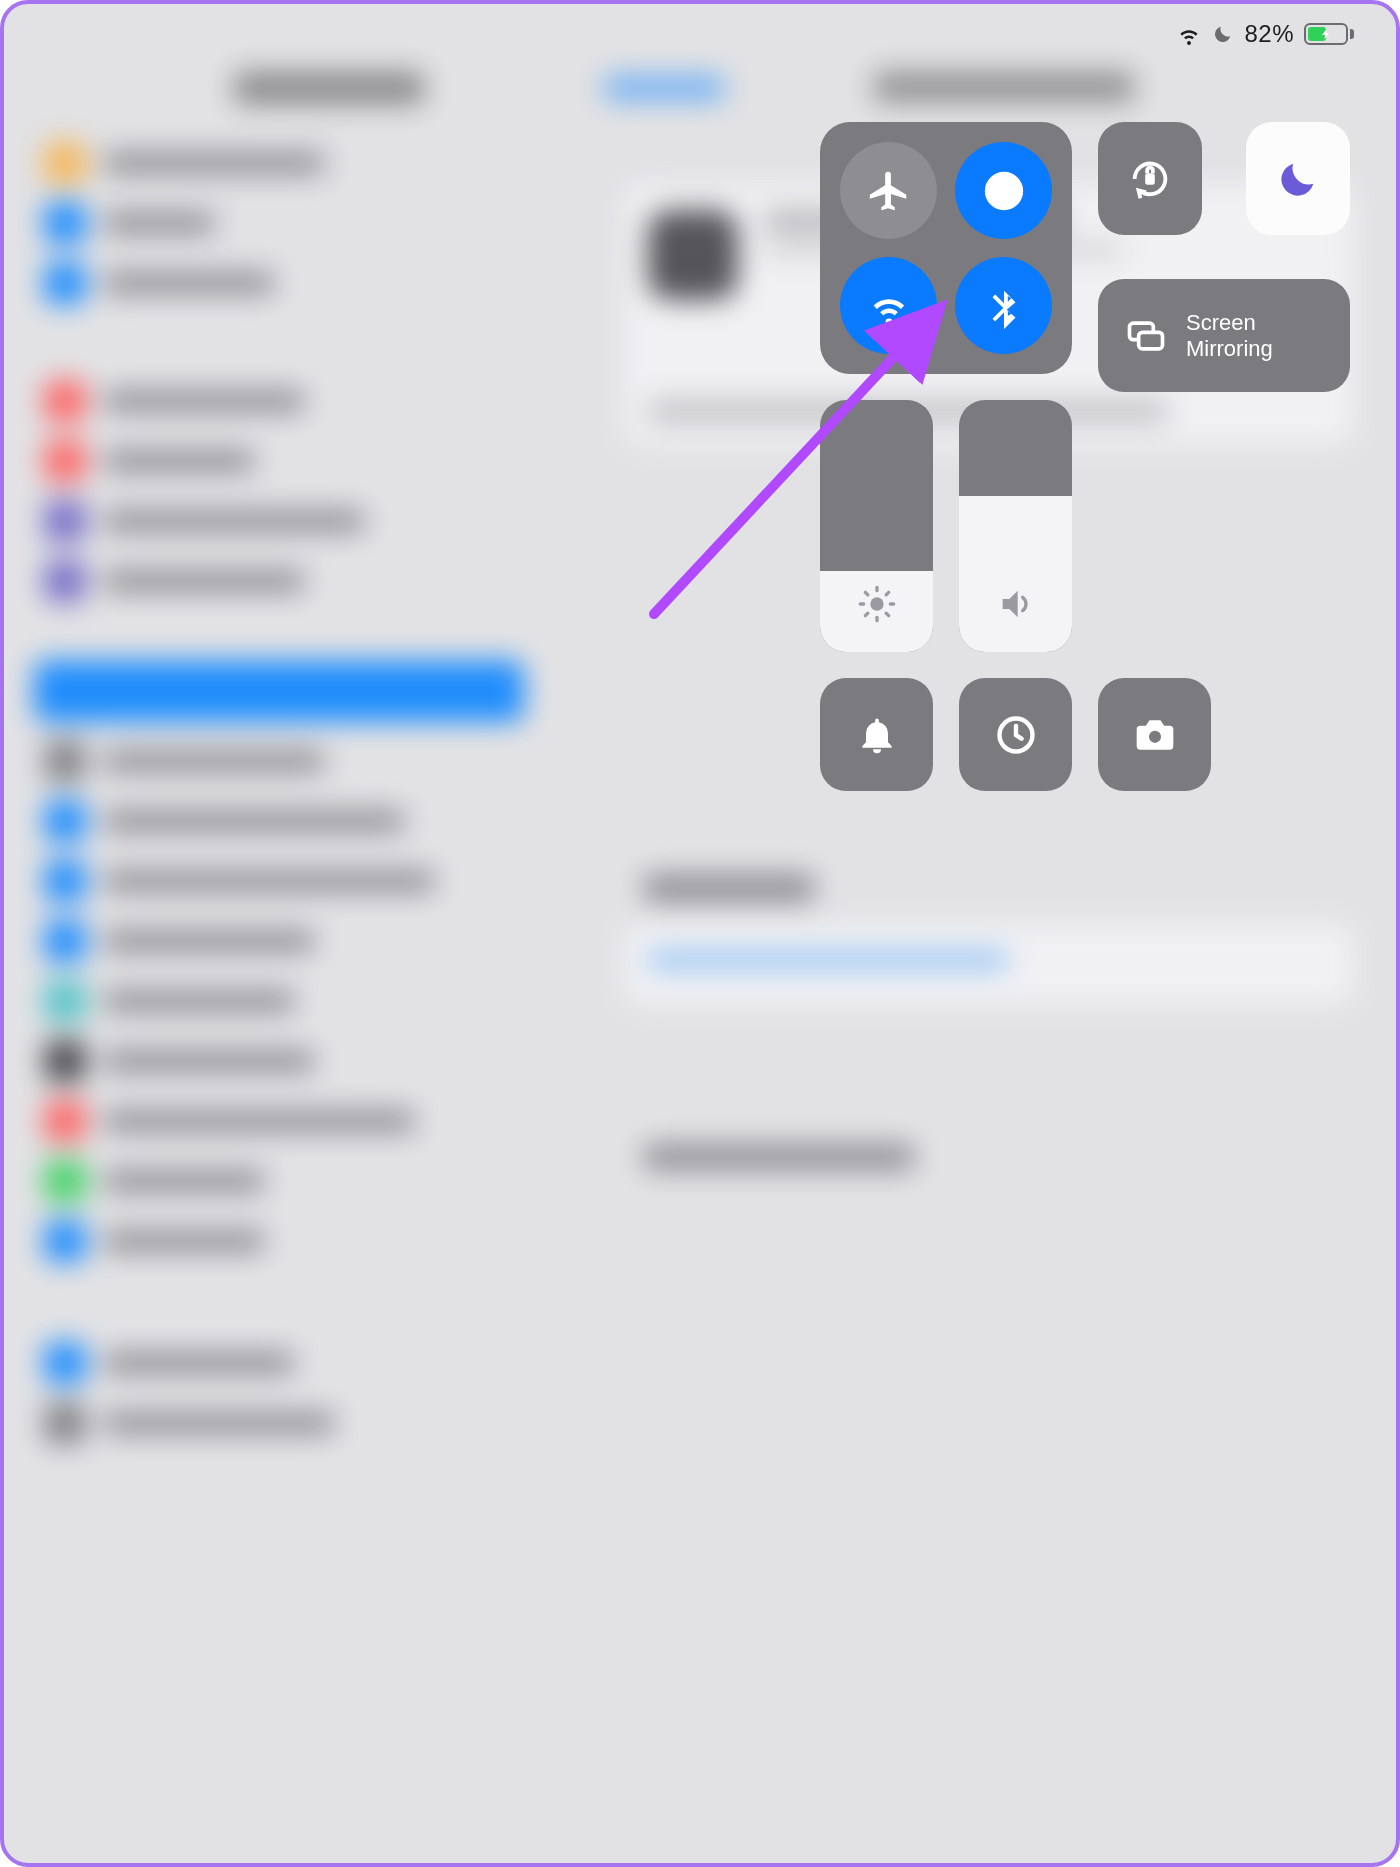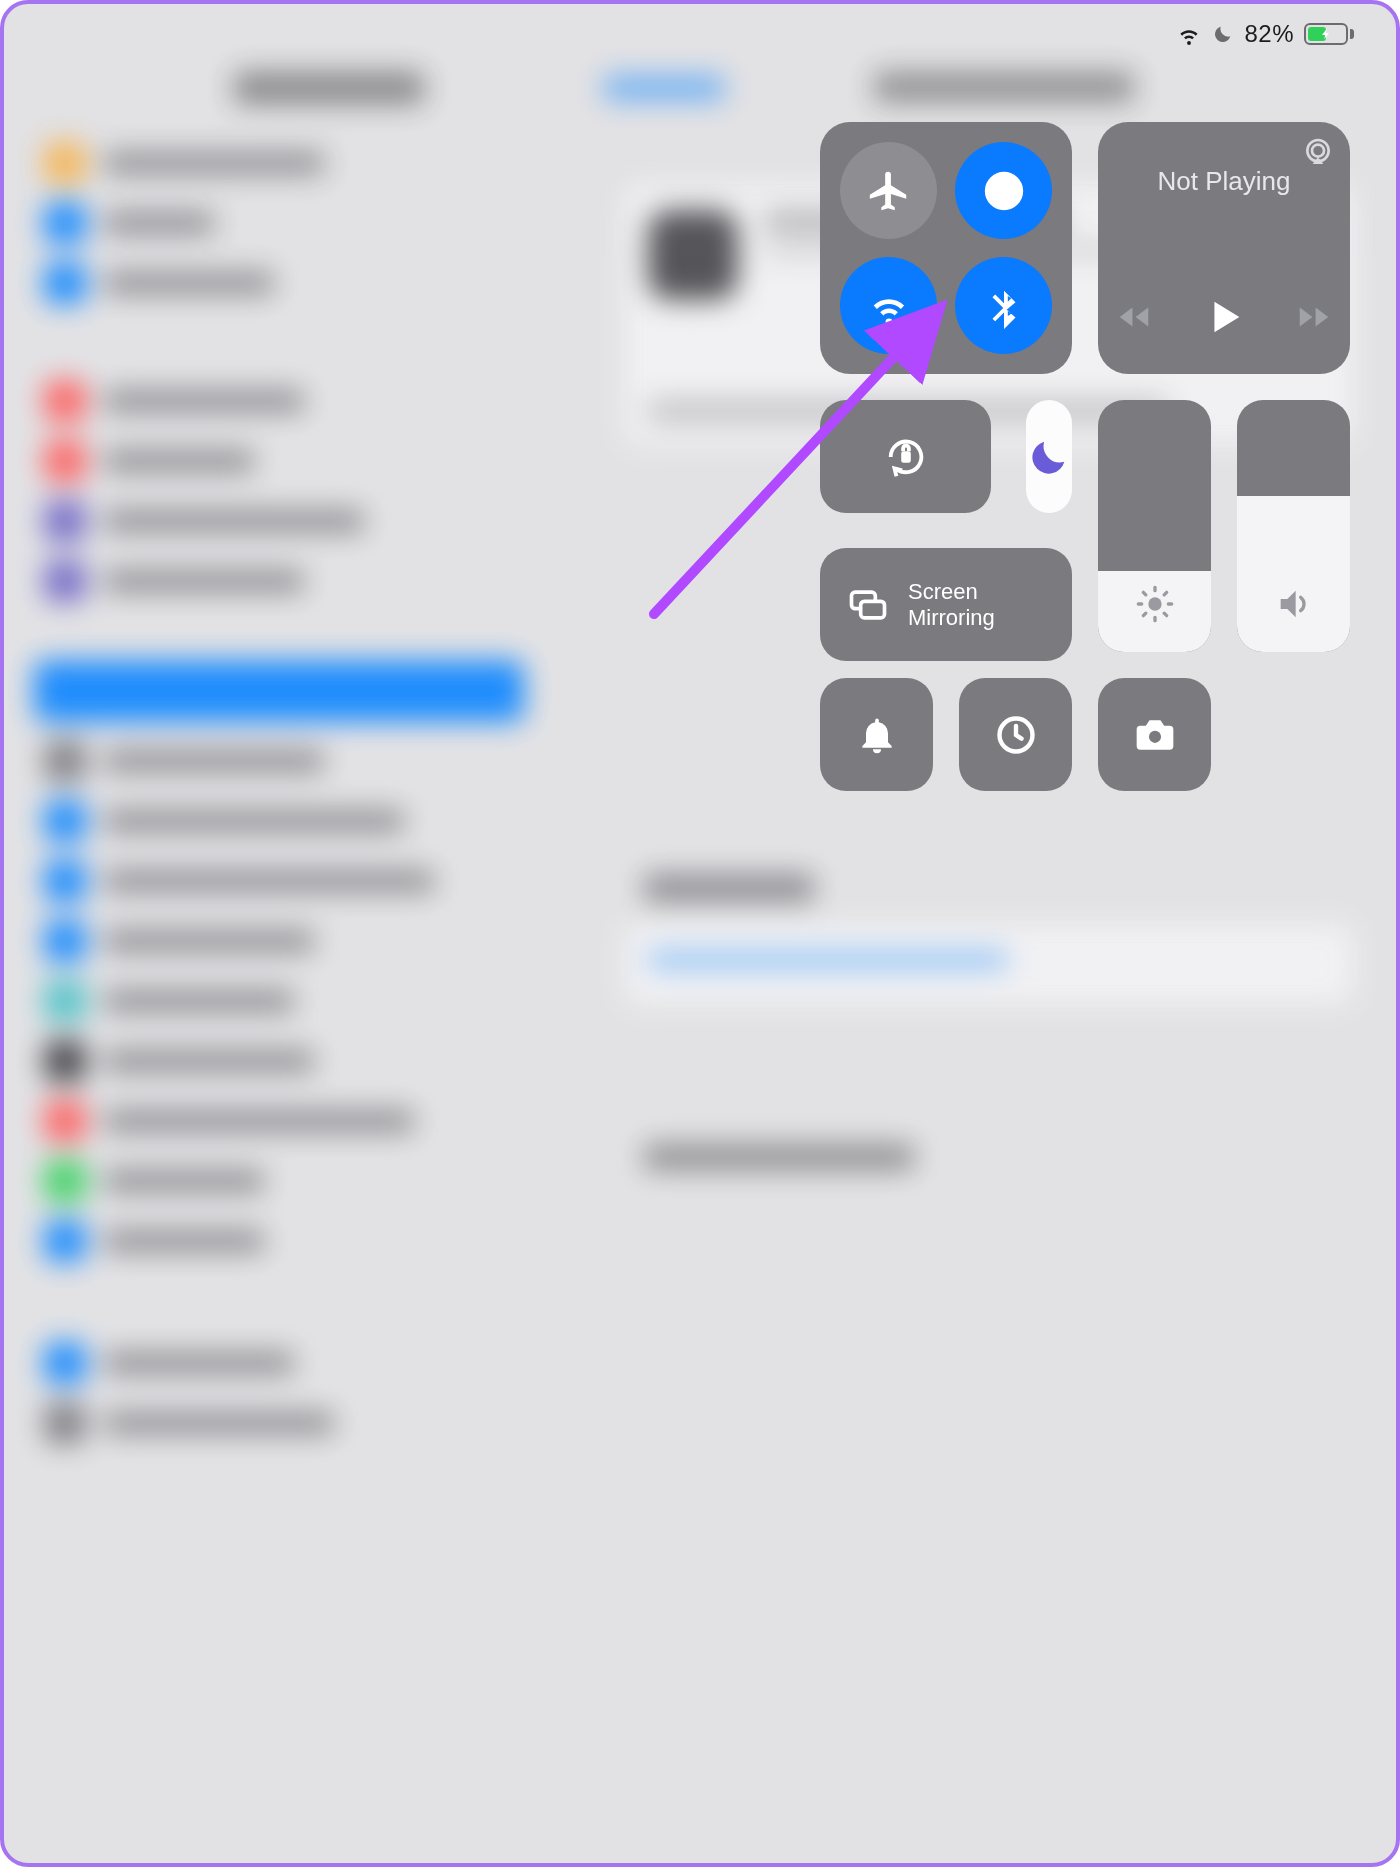--- a/index.html
+++ b/index.html
@@ -50,21 +50,21 @@
   .circle { width:100%; height:100%; border-radius:50%; display:flex; align-items:center; justify-content:center; }
   .c-off { background:#8d8d92; }
   .c-on { background:#0a7aff; }
   .circle svg { width:46px; height:46px; fill:#fff; color:#fff; }
   .media-airplay { position:absolute; top:14px; right:16px; color:#d9d9de; }
   .media-title { position:absolute; top:44px; left:0; right:0; text-align:center; color:#e8e8ec; font-size:26px; }
   .media-controls { position:absolute; bottom:34px; left:0; right:0; display:flex; align-items:center; justify-content:center; gap:48px; }
   .media-controls .skip { color:#a1a1a8; }
   .media-controls .play { color:#fff; }
 
-  .grp2 { display:grid; grid-template-columns:1fr; grid-auto-rows:113px; gap:35px; }
+  .grp2 { display:grid; grid-template-columns:1fr 1fr; grid-auto-rows:113px; gap:44px; }
   .tile2 { background:#7a7a7f; border-radius:26px; display:flex; align-items:center; justify-content:center; position:relative; }
   .tile2.white { background:#fcfcfd; }
   .tile2 svg { width:46px; height:46px; color:#fff; }
   .tile2.white svg { color:#6a5cd8; }
   .sm-row { grid-column:1 / span 2; background:#7a7a7f; border-radius:26px; display:flex; align-items:center; gap:18px; padding:0 26px; color:#fff; font-size:22px; line-height:1.15; }
   .sm-row .sm-text { white-space:pre-line; }
 
   .sliders { display:grid; grid-template-columns:1fr 1fr; gap:26px; height:252px; }
   .slider { background:#7a7a7f; border-radius:26px; position:relative; overflow:hidden; display:flex; align-items:flex-end; justify-content:center; }
   .slider-fill { position:absolute; left:0; right:0; bottom:0; background:#f4f4f6; }
@@ -218,39 +218,20 @@
             </svg>
         </div>
         <div class="circle c-on">
           <svg viewBox="0 0 24 24">
               <path d="M12 2v8.6L7.4 6 6 7.4 11.6 13 6 18.6 7.4 20l4.6-4.6V24l6-6-4.6-4 4.6-4-6-6zm2 4.8L15.8 8 14 9.8V6.8zm0 10.4v-3l1.8 1.8L14 17.2z"></path>
             </svg>
         </div>
       </div>
     </div>
 
-    <div class="tile media">
-      <svg class="media-airplay" width="32" height="32" viewBox="0 0 24 24" fill="none" stroke="#d9d9de" stroke-width="2">
-          <circle cx="12" cy="11" r="8"></circle>
-          <circle cx="12" cy="11" r="4.5"></circle>
-          <path d="M8 21l4-5 4 5z" fill="#d9d9de" stroke="none"></path>
-        </svg>
-      <div class="media-title">Not Playing</div>
-      <div class="media-controls">
-        <svg class="skip" width="38" height="38" viewBox="0 0 24 24" fill="currentColor">
-            <path d="M11 6 3 12l8 6zM21 6l-8 6 8 6z"></path>
-          </svg>
-        <svg class="play" width="46" height="46" viewBox="0 0 24 24" fill="currentColor">
-            <path d="M7 4v16l13-8z"></path>
-          </svg>
-        <svg class="skip" width="38" height="38" viewBox="0 0 24 24" fill="currentColor">
-            <path d="M3 6l8 6-8 6zM13 6l8 6-8 6z"></path>
-          </svg>
-      </div>
-    </div>
 
     <div class="grp2">
       <div class="tile2">
         <svg viewBox="0 0 24 24" fill="none" stroke="#fff" stroke-width="2">
             <path d="M4 12a8 8 0 1 1 3 6.2"></path>
             <path d="M7 22l-1-4 4 1" fill="none"></path>
             <rect x="9.5" y="9" width="5" height="6" rx="1.2" fill="#fff" stroke="none"></rect>
             <path d="M10.5 9V7.5a1.5 1.5 0 0 1 3 0V9" stroke="#fff"></path>
           </svg>
       </div>

